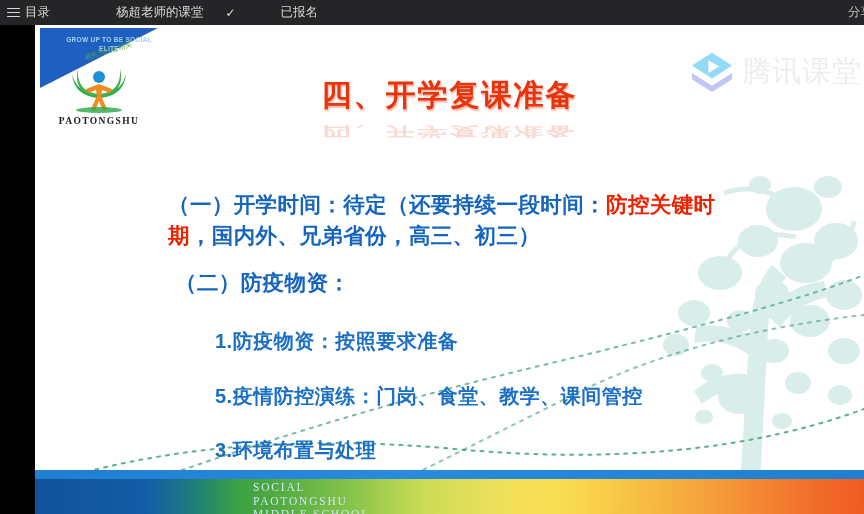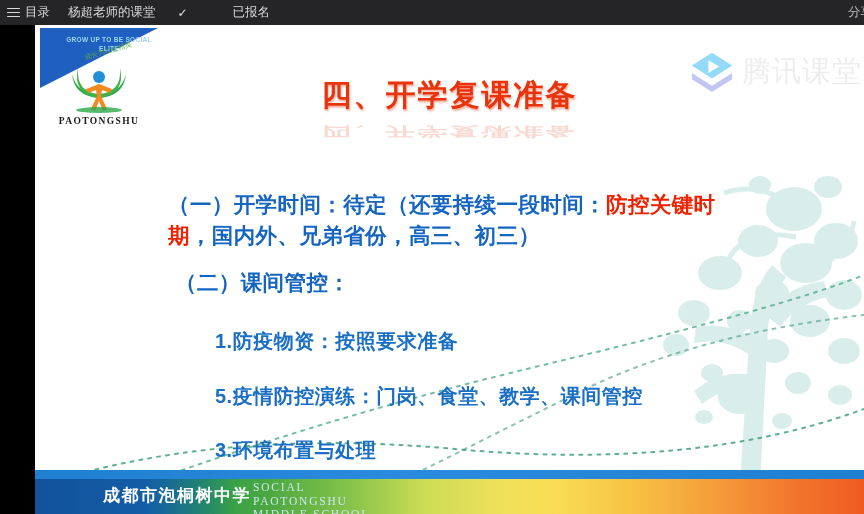--- a/index.html
+++ b/index.html
@@ -18,21 +18,21 @@
     color:#d6d6d8; font-size:12.5px; z-index:40;
   }
   .tb-left{ display:flex; align-items:center; gap:0; padding-left:7px; }
   .tb-item{ display:flex; align-items:center; color:#d8d8da; white-space:nowrap; }
   .hamburger{
     display:inline-flex; flex-direction:column; justify-content:center;
     gap:2.5px; width:13px; margin-right:5px;
   }
   .hamburger i{ display:block; height:1.5px; background:#d8d8da; border-radius:1px; }
   .tb-catalog{ margin-right:18px; }
-  .tb-course{ margin-right:22px; font-size:12.5px; }
+  .tb-course{ margin-right:22px; font-size:12.5px;margin-left:48px; }
   .tb-check{ color:#e2e2e4; font-size:12px; margin-right:5px; font-weight:bold; }
   .tb-enrolled{ font-size:12.5px;margin-left:40px; }
   .tb-right{
     position:absolute; right:0; top:0; height:25px;
     display:flex; align-items:center; padding-right:0; color:#bdbdbf; font-size:12.5px;
   }
   .tb-share{ overflow:hidden; width:16px; white-space:nowrap; display:block; }
 
   
   .stage{
@@ -250,33 +250,32 @@
 
     <div class="title-reflect">四、开学复课准备</div>
     <div class="slide-title">四、开学复课准备</div>
 
     <div class="body-wrap">
 
       <div class="para p1">
         <span>（一）开学时间：待定（还要持续一段时间：</span><span class="hl">防控关键时期</span><span>，国内外、兄弟省份，高三、初三）</span>
       </div>
 
-      <div class="para p2">（二）课间管控：</div>
+      <div class="para p2">（二）防疫物资：</div>
 
       <div class="item i1">1.防疫物资：按照要求准备</div>
       <div class="item i2">5.疫情防控演练：门岗、食堂、教学、课间管控</div>
       <div class="item i3">3.环境布置与处理</div>
 
     </div>
 
     <div class="bottom">
       <div class="bot-blue"></div>
       <div class="bot-rainbow"></div>
       <div class="bot-left-dark"></div>
-      <div class="bot-cn">成都市泡桐树中学</div>
       <div class="bot-en">
         <div>SOCIAL</div>
         <div>PAOTONGSHU</div>
         <div>MIDDLE SCHOOL</div>
       </div>
     </div>
 
   </div>
 </div>
 

